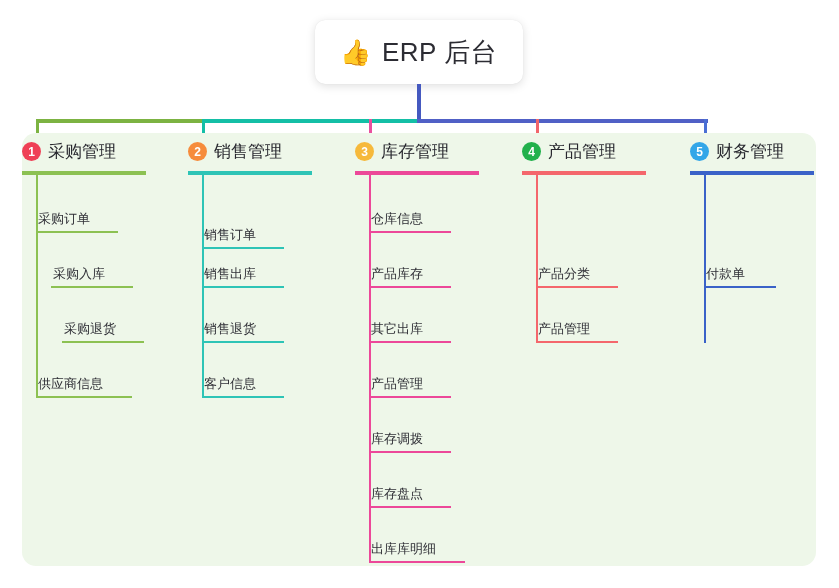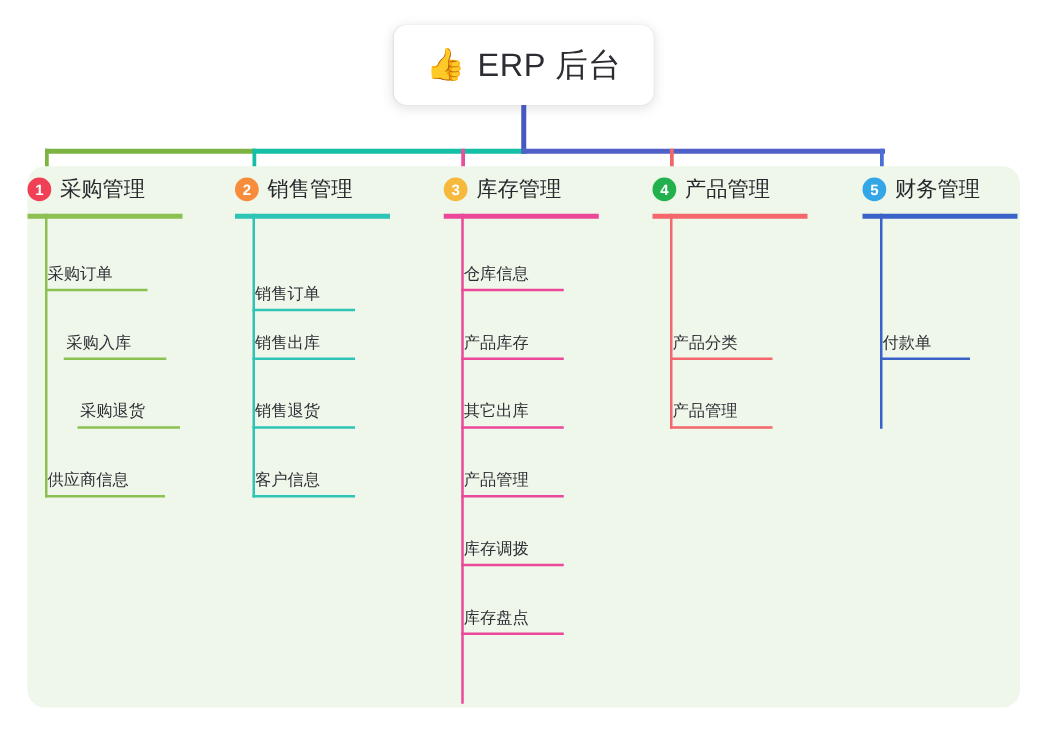--- a/index.html
+++ b/index.html
@@ -170,20 +170,24 @@
          <div class="leaf-rule" style="width:82px;background:#ec4899;"></div>
        </div>
           <div class="leaf" style="left:0;top:0;height:320px;width:102px;">
          <span class="leaf-label">库存调拨</span>
          <div class="leaf-rule" style="width:82px;background:#ec4899;"></div>
        </div>
           <div class="leaf" style="left:0;top:0;height:375px;width:102px;">
          <span class="leaf-label">库存盘点</span>
          <div class="leaf-rule" style="width:82px;background:#ec4899;"></div>
        </div>
+          <div class="leaf" style="left:0;top:0;height:430px;width:116px;">
+         <span class="leaf-label">出库库明细</span>
+         <div class="leaf-rule" style="width:96px;background:#ec4899;"></div>
+       </div>
      </div>
         <div class="col" style="left:500px;width:154px;height:100%;">
        <div class="col-head">
          <span class="badge" style="background:#22b14c;">4</span>
          <span class="col-title">产品管理</span>
        </div>
        <div class="head-rule" style="width:124px;background:#f4676c;"></div>
        <div class="spine" style="top:38px;height:172px;background:#f4676c;"></div>
           <div class="leaf" style="left:0;top:0;height:155px;width:102px;">
          <span class="leaf-label">产品分类</span>

